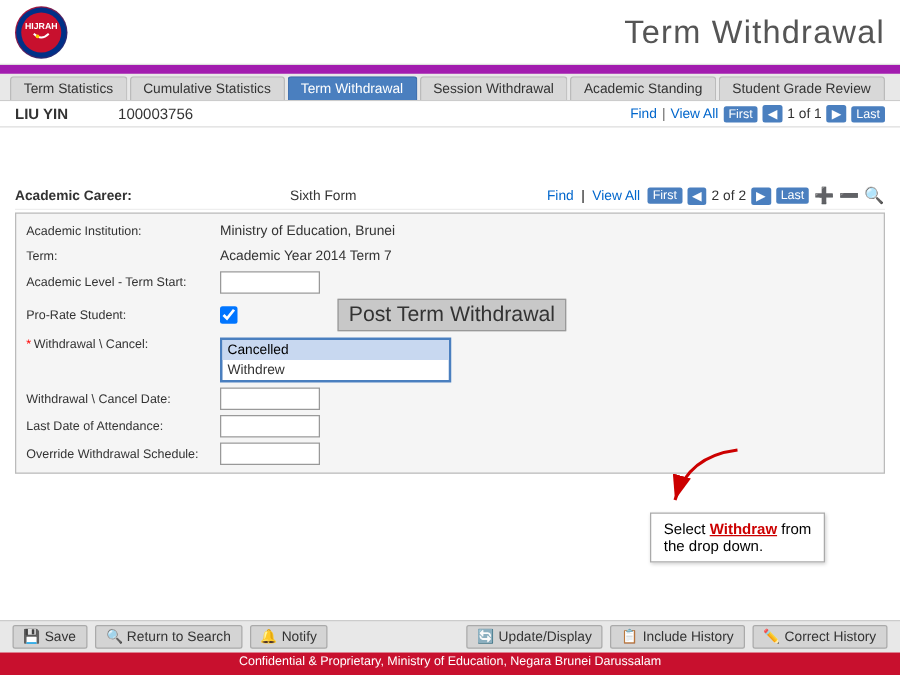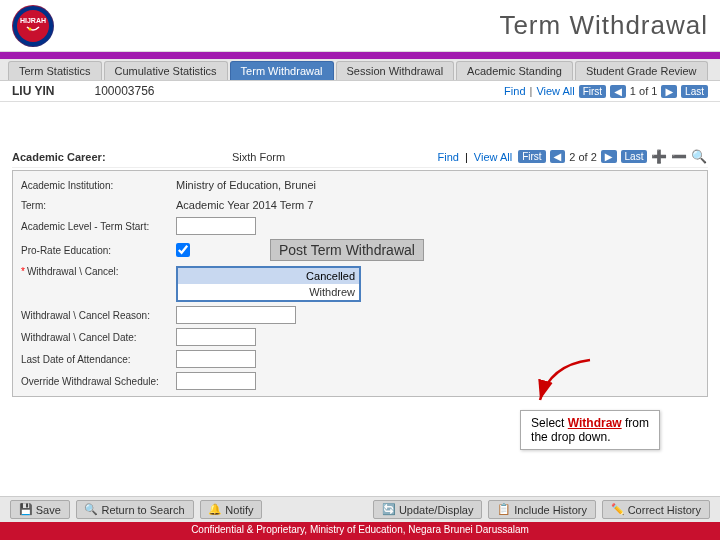--- a/index.html
+++ b/index.html
@@ -209,36 +209,35 @@
     .dropdown-list {
       border: 2px solid #4a7fbf;
       background: #fff;
       width: 185px;
       margin-left: 0;
     }
     .dropdown-item {
       padding: 2px 4px;
       font-size: 11px;
       cursor: pointer;
-      text-align: right;
     }
     .dropdown-item.selected {
       background: #c8d8f0;
       color: #000;
     }
     .dropdown-item:not(.selected) {
       color: #333;
     }
 
     
     .post-term-btn {
       background: #c8c8c8;
       border: 1px solid #999;
       padding: 2px 8px;
-      font-size: 14px;
+      font-size: 17px;
       cursor: pointer;
       color: #333;
     }
 
     
     .bottom-toolbar {
       position: absolute;
       bottom: 18px;
       left: 0;
       right: 0;
@@ -376,39 +375,35 @@
       <span class="form-label">Term:</span>
       <span class="form-value">Academic Year 2014 Term 7</span>
     </div>
 
     <div class="form-row">
       <span class="form-label">Academic Level - Term Start:</span>
       <input class="form-input" style="width: 80px;" value="">
     </div>
 
     <div class="form-row">
-      <span class="form-label">Pro-Rate Education:</span>
+      <span class="form-label">Pro-Rate Student:</span>
       <input type="checkbox" class="checkbox-input" checked="" style="">
       <span style="margin-left: 80px;">
         <button class="post-term-btn">Post Term Withdrawal</button>
       </span>
     </div>
 
     <div class="form-row" style="align-items:flex-start;padding-top:3px;">
       <span class="form-label required">Withdrawal \ Cancel:</span>
       <div class="dropdown-list">
         <div class="dropdown-item selected">Cancelled</div>
         <div class="dropdown-item">Withdrew</div>
       </div>
     </div>
 
-    <div class="form-row">
-      <span class="form-label">Withdrawal \ Cancel Reason:</span>
-      <input class="form-input" value="" style="">
-    </div>
 
     <div class="form-row">
       <span class="form-label">Withdrawal \ Cancel Date:</span>
       <input class="form-input" style="width: 80px;" value="">
     </div>
 
     <div class="form-row">
       <span class="form-label">Last Date of Attendance:</span>
       <input class="form-input" style="width: 80px;" value="">
     </div>

